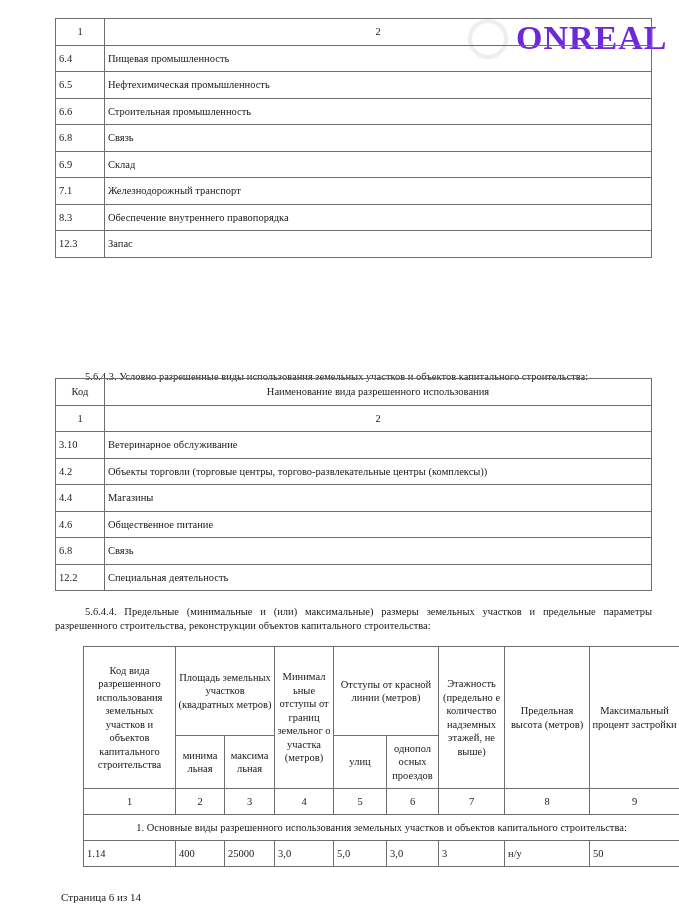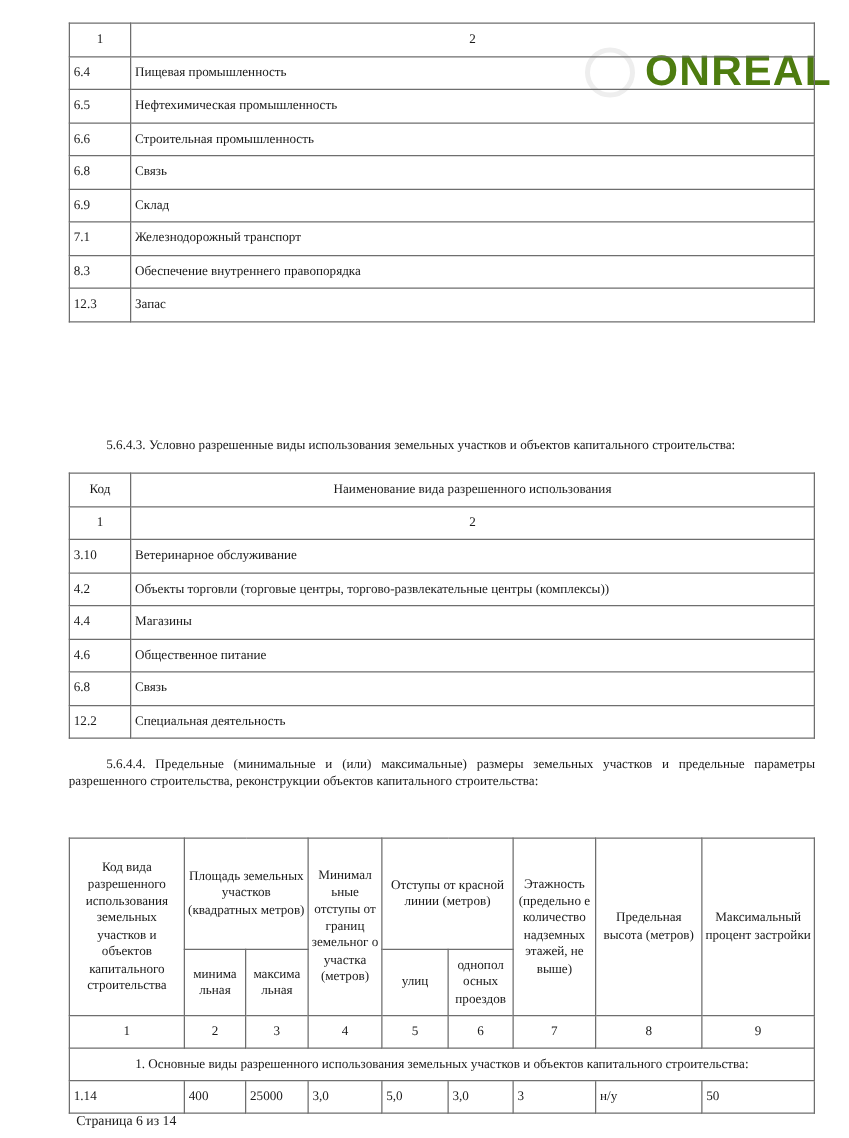--- a/index.html
+++ b/index.html
@@ -6,22 +6,22 @@
   body { width:679px; height:910px; position:relative; overflow:hidden;
          font-family:"Liberation Serif", serif; color:#1a1a1a; font-size:10.5px; }
   table { border-collapse:collapse; position:absolute; left:55px; width:597px; table-layout:fixed; }
   td, th { border:1px solid #6e6e6e; padding:0 3px; font-weight:normal; vertical-align:middle; }
   .t1 td, .t2 td { height:25.5px; }
   .c { text-align:center; }
   .para { position:absolute; left:55px; width:597px; line-height:14px; font-size:10.5px; }
   .para.indent { text-indent:30px; text-align:justify; }
   .t3 th { text-align:center; line-height:13.5px; font-size:10.5px; padding:2px 2px; }
   .t3 td { height:25px; }
-  .watermark { position:absolute; left:468px; top:38px; width:200px; height:44px;
-               color:#4d7c0f; font-family:Liberation Sans, sans-serif; font-weight:bold; font-size:34px; letter-spacing:1px; }
+  .watermark { position:absolute; left:468px; top:19px; width:200px; height:44px;
+               color:#6d28d9; font-family:Liberation Serif, serif; font-weight:bold; font-size:34px; letter-spacing:1px; }
   .wm-icon { position:absolute; left:0; top:0; width:40px; height:40px; border:4px solid #eeeeee; border-radius:50%; box-sizing:border-box; }
   .wm-text { position:absolute; left:48px; top:0; }
   .footer { position:absolute; left:61px; top:891px; font-size:11px; }
 </style>
 </head>
 <body>
 
 <div class="watermark">
   <div class="wm-icon"></div>
   <div class="wm-text">ONREAL</div>
@@ -65,21 +65,21 @@
         <td>8.3</td>
         <td>Обеспечение внутреннего правопорядка</td>
       </tr>
   <tr>
         <td>12.3</td>
         <td>Запас</td>
       </tr>
 </tbody>
   </table>
 
-<div class="para" style="top:350px; left:85px; width:570px;">5.6.4.3. Условно разрешенные виды использования земельных участков и объектов капитального строительства:</div>
+<div class="para" style="top:370px; left:85px; width:570px;">5.6.4.3. Условно разрешенные виды использования земельных участков и объектов капитального строительства:</div>
 
 <table class="t2" style="top:378px;padding-left:47px;">
   <colgroup>
       <col style="width:49px">
       <col>
     </colgroup>
   <tbody>
       <tr>
     <td class="c">Код</td>
     <td class="c">Наименование вида разрешенного использования</td>
@@ -110,21 +110,21 @@
       </tr>
   <tr>
         <td>12.2</td>
         <td>Специальная деятельность</td>
       </tr>
 </tbody>
   </table>
 
 <div class="para indent" style="top:605px;">5.6.4.4. Предельные (минимальные и (или) максимальные) размеры земельных участков и предельные параметры разрешенного строительства, реконструкции объектов капитального строительства:</div>
 
-<table class="t3" style="top:670px;">
+<table class="t3" style="top:646px;margin-left:28px;">
   <colgroup>
     <col style="width:92px">
       <col style="width:49px">
       <col style="width:50px">
       <col style="width:59px">
     <col style="width:53px">
       <col style="width:52px">
       <col style="width:66px">
       <col style="width:85px">
       <col>

